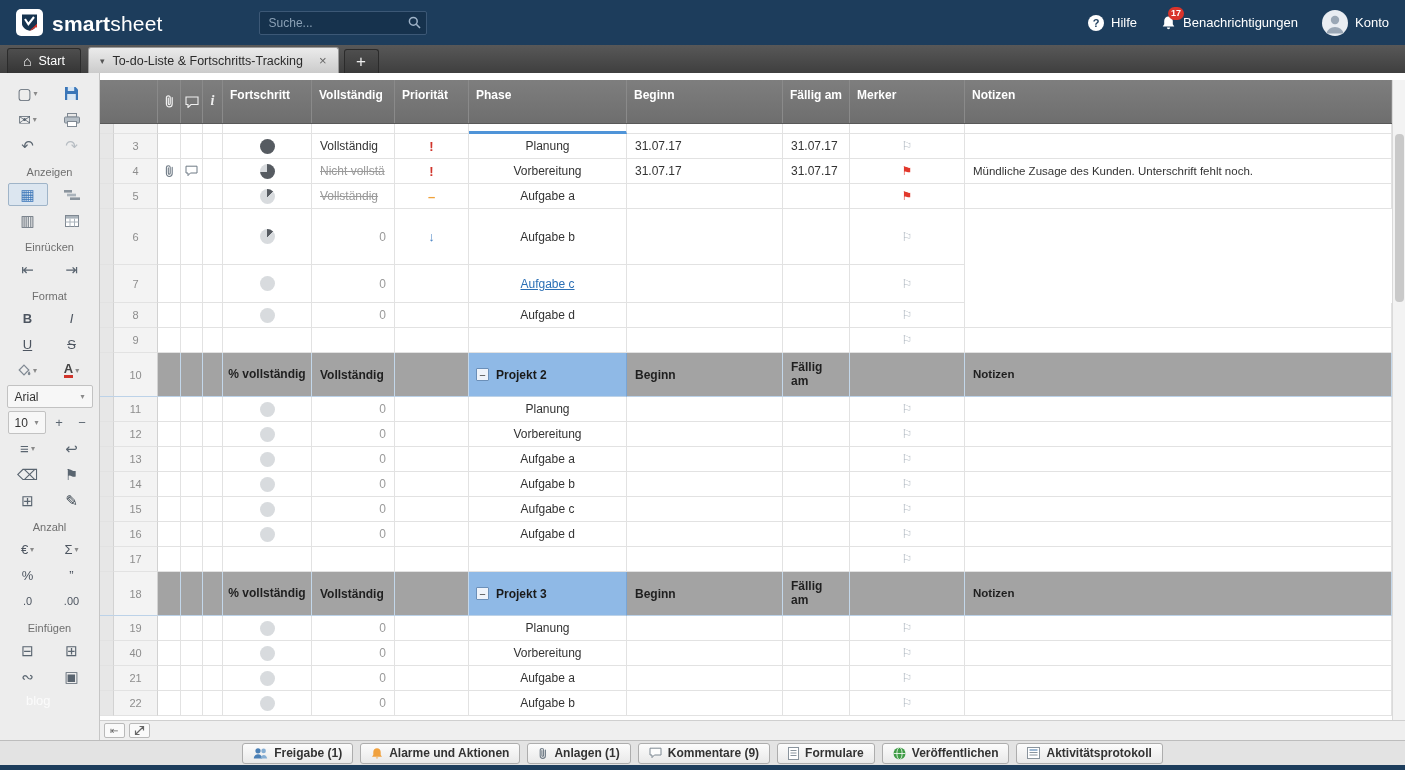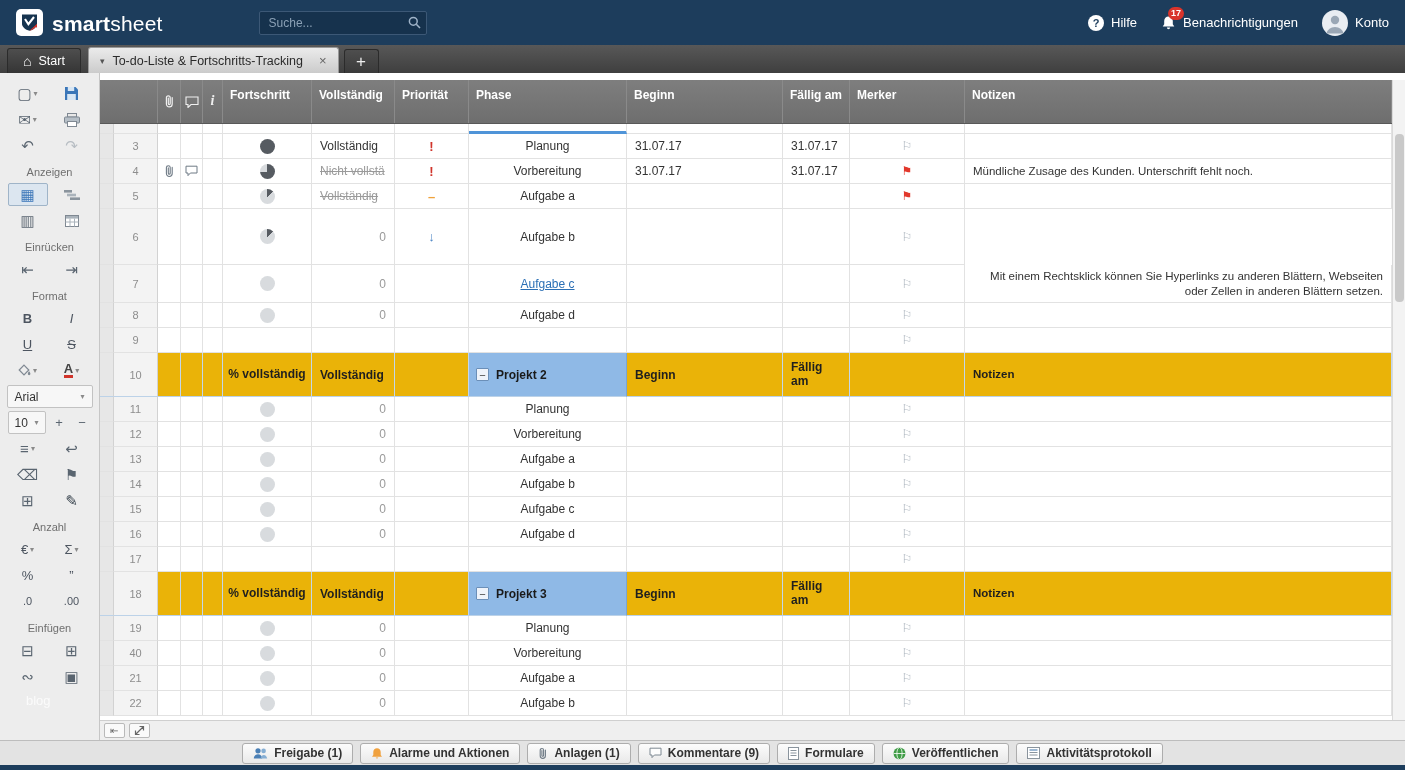--- a/index.html
+++ b/index.html
@@ -80,21 +80,21 @@
 .plink{color:#2a6fb5;text-decoration:underline;}
 .c-date{padding:0 8px;}
 .c-merker{justify-content:center;}
 .flag{font-size:12px;line-height:1;}
 .flag.red{color:#e2382c;}
 .flag.gray{color:#a9b2bb;}
 .c-note{padding:2px 8px;font-size:11.5px;line-height:1.28;white-space:normal;text-align:right;}
 .cell.sel{border-bottom:3px solid #4f94d8;}
 
 
-.srow .cell{background:#eab308;border-right-color:#c3d7ea;border-bottom-color:#bcd2e8;}
+.srow .cell{background:#a3a3a3;border-right-color:#c3d7ea;border-bottom-color:#bcd2e8;}
 .srow .gutter{background:#e7e7e7;border-right-color:#d2d2d2;}
 .srow .rownum{background:#f3f3f3;border-right-color:#d2d2d2;}
 .bold{font-weight:700;color:#1f1f1f;}
 .pctlbl{font-weight:700;color:#1f1f1f;text-align:center;line-height:1.15;width:100%;white-space:normal;font-size:12px;}
 .cell.project{background:#8fb9e6;border-right-color:#79a5d5;justify-content:flex-start;gap:7px;padding:0 7px;}
 .projlbl{font-weight:700;color:#1a1a1a;text-align:center;}
 .collapse{width:13px;height:13px;background:#eef3fa;border:1px solid #6b8fb8;font-size:11px;display:flex;align-items:center;justify-content:center;color:#444;border-radius:1px;flex:none;cursor:pointer;}
 .c-date.wrap{white-space:normal;line-height:1.1;}
 
 
@@ -461,23 +461,20 @@
                 <div class="cell c-complete zero">0</div>
                 <div class="cell c-priority"></div>
                 <div class="cell c-phase">
                   <span class="plink">Aufgabe c</span>
                 </div>
                 <div class="cell c-date"></div>
                 <div class="cell c-date"></div>
                 <div class="cell c-merker">
                   <span class="flag gray">⚐</span>
                 </div>
-                <div class="cell c-note">
-                  <span>Mit einem Rechtsklick können Sie Hyperlinks zu anderen Blättern, Webseiten oder Zellen in anderen Blättern setzen.</span>
-                </div>
               </div>
               <div class="grow drow">
                 <div class="cell gutter"></div>
                 <div class="cell rownum">8</div>
                 <div class="cell c-icon"></div>
                 <div class="cell c-icon"></div>
                 <div class="cell c-icon"></div>
                 <div class="cell c-progress">
                   <span class="ball" style="background:#d8dbde"></span>
                 </div>

